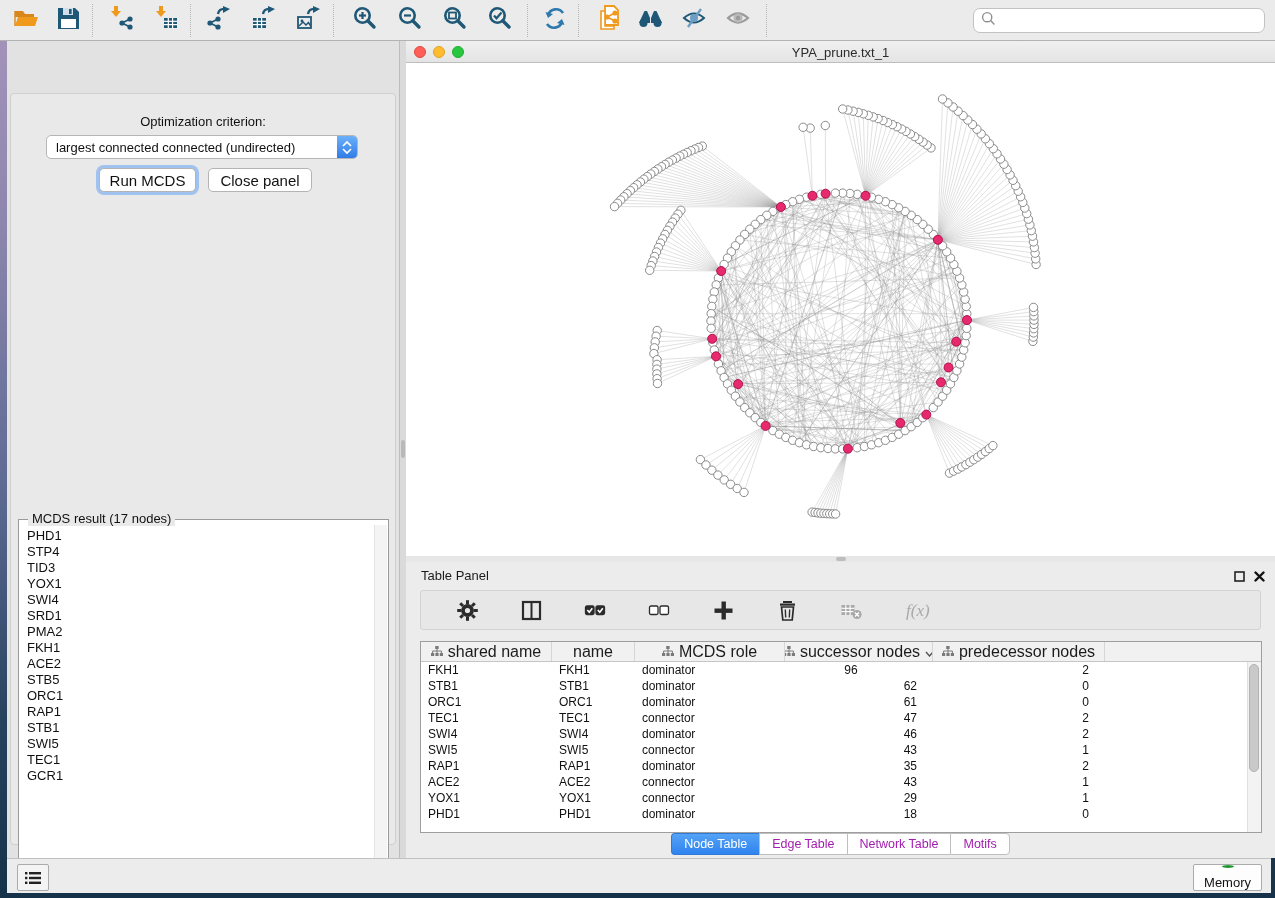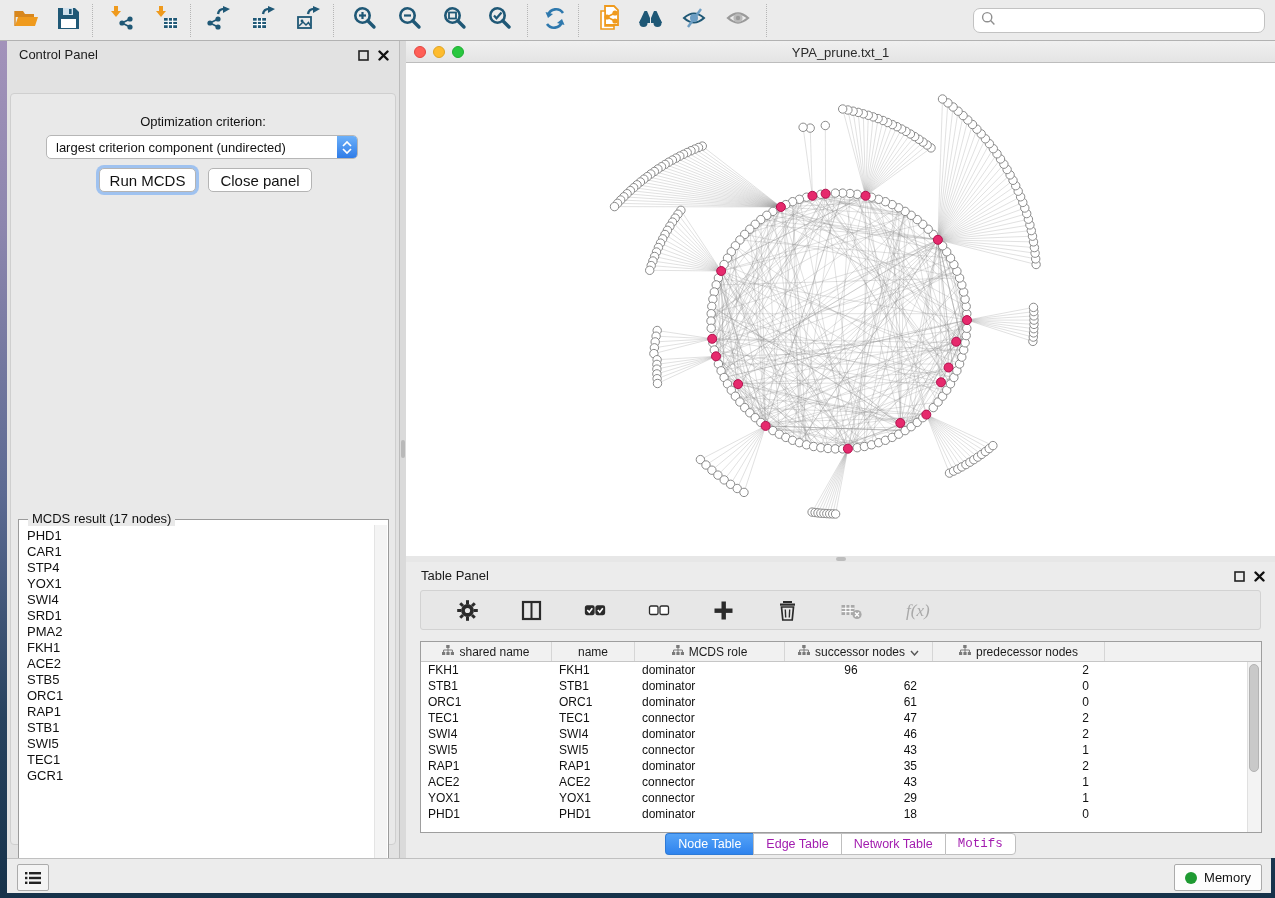--- a/index.html
+++ b/index.html
@@ -46,38 +46,38 @@
   .light{width:12px;height:12px;border-radius:50%;}
   .net-title{position:absolute;left:0;top:4px;width:100%;text-align:center;font-size:13px;color:#2b2b2b;}
   .net-canvas{position:absolute;left:0;top:22px;width:869px;height:493px;background:#fff;overflow:hidden;}
   .h-gutter{position:absolute;left:0;top:515px;width:100%;height:6px;background:#e7e7e7;}
   .h-gutter .thumb{position:absolute;left:430px;top:1px;width:10px;height:4px;background:#bdbdbd;border-radius:2px;}
   
   .table-panel{position:absolute;left:406px;top:562px;width:869px;height:296px;background:#ececec;}
   .tbl-toolbar{position:absolute;left:14px;top:28px;right:14px;height:40px;background:#e7e7e7;border:1px solid #d2d2d2;border-radius:3px;display:flex;align-items:center;gap:20px;padding-left:14px;box-sizing:border-box;}
   .tbl-toolbar .ticon{display:flex;align-items:center;justify-content:center;margin-left:21px;}
   .dtable{position:absolute;left:14px;top:79px;right:13px;height:192px;background:#fff;border:1px solid #9e9e9e;box-sizing:border-box;overflow:hidden;}
-  .thead{display:flex;height:20px;background:#f1f1f1;border-bottom:1px solid #c6c6c6;box-sizing:border-box;font-size:12px;color:#1c1c1c;}
+  .thead{display:flex;height:20px;background:#f1f1f1;border-bottom:1px solid #c6c6c6;box-sizing:border-box;font-size:16px;color:#1c1c1c;}
   .th{display:flex;align-items:center;justify-content:center;gap:5px;border-right:1px solid #d6d6d6;box-sizing:border-box;overflow:hidden;white-space:nowrap;}
   .th:last-child{border-right:none;}
   .trow{display:flex;height:16px;font-size:12px;color:#111;}
   .td{box-sizing:border-box;white-space:nowrap;overflow:hidden;padding-top:1px;}
   .td.l{padding-left:7px;text-align:left;}
   .td.r{padding-right:16px;text-align:right;}
   .tbl-track{position:absolute;right:0;top:20px;bottom:0;width:13px;background:#f3f3f3;border-left:1px solid #e0e0e0;}
   .tbl-thumb{position:absolute;left:1px;top:2px;width:10px;height:108px;background:#c9c9c9;border:1px solid #b3b3b3;border-radius:5px;box-sizing:border-box;}
   .tbl-tabs{position:absolute;left:0;bottom:3px;width:100%;display:flex;justify-content:center;}
   .tbl-tabs .tab{height:20px;line-height:20px;padding:0 12px;font-size:12.5px;background:#fff;border:1px solid #bfbfbf;border-right:none;color:#a21caf;}
   .tbl-tabs .tab:first-child{border-radius:4px 0 0 4px;}
-  .tbl-tabs .tab:last-child{border-radius:0 4px 4px 0;border-right:1px solid #bfbfbf;font-family:Liberation Mono, monospace;}
+  .tbl-tabs .tab:last-child{border-radius:0 4px 4px 0;border-right:1px solid #bfbfbf;}
   .tbl-tabs .tab.active{background:linear-gradient(#55a3f7,#2e83ee);color:#fff;border-color:#2e7ad6;}
   
   .status-bar{position:absolute;left:7px;top:858px;width:1264px;height:35px;background:#ececec;border-top:1px solid #c0c0c0;box-sizing:border-box;}
   .list-btn{position:absolute;left:10px;top:5px;width:30px;height:25px;background:#f4f4f4;border:1px solid #ababab;border-radius:2px;display:flex;align-items:center;justify-content:center;}
-  .mem-btn{position:absolute;right:9px;top:5px;height:25px;padding:0 10px;background:#fdfdfd;border:1px solid #ababab;border-radius:2px;display:flex;align-items:center;gap:7px;font-size:13px;color:#111;}
+  .mem-btn{position:absolute;right:9px;top:5px;height:25px;padding:0 10px;background:#fdfdfd;border:1px solid #ababab;border-radius:2px;display:flex;align-items:center;gap:7px;font-size:13px;color:#111;flex-direction:column;}
   .mem-dot{width:12px;height:12px;border-radius:50%;background:#1f9a32;}
 </style>
 </head>
 <body>
 
 <div class="screen">
 
   <div class="toolbar" id="main-toolbar">
     <div class="search-wrap">
       <span class="mag">
@@ -228,52 +228,41 @@
         <span><svg width="27" height="27" viewBox="0 0 27 27">
             <path d="M3,13 Q13,4 23,13 Q13,22 3,13 Z" fill="none" stroke="#9a9a9a" stroke-width="2.2"></path>
             <circle cx="13" cy="13" r="4.6" fill="#b9b9b9"></circle>
             <circle cx="13" cy="13" r="2.2" fill="#9a9a9a"></circle>
           </svg></span>
       </div>
       <div class="tb-sep" style="left: 766px;"></div>
     </div>
 
   <div class="control-panel">
-    <div class="panel-header">
-      <span class="panel-title">Control Panel</span>
-      <span class="win-btns">
-        <span><svg width="11" height="11" viewBox="0 0 11 11">
-              <rect x="1" y="1" width="9" height="9" fill="none" stroke="#222" stroke-width="1.6"></rect>
-            </svg></span>
-        <span><svg width="11" height="11" viewBox="0 0 11 11">
-              <path d="M1.5,1.5 L9.5,9.5 M9.5,1.5 L1.5,9.5" stroke="#111" stroke-width="2.4" stroke-linecap="round"></path>
-            </svg></span>
-      </span>
-    </div>
     <div class="cp-content">
       <div class="opt-label">Optimization criterion:</div>
       <div class="criterion">
-        <span class="val">largest criterion component (undirected)</span>
+        <span class="val">largest connected connected (undirected)</span>
         <span class="stepper">
           <svg width="10" height="6" viewBox="0 0 10 6">
               <path d="M1,5 L5,1 L9,5" fill="none" stroke="#fff" stroke-width="1.7"></path>
             </svg>
           <svg width="10" height="6" viewBox="0 0 10 6">
               <path d="M1,1 L5,5 L9,1" fill="none" stroke="#fff" stroke-width="1.7"></path>
             </svg>
         </span>
       </div>
       <button class="btn run-btn">Run MCDS</button>
       <button class="btn closep-btn">Close panel</button>
       <div class="groupbox">
         <span class="legend">MCDS result (17 nodes)</span>
         <div class="mcds-list" id="mcds-list">
             <div>PHD1</div>
-            <div>CAR1</div>
             <div>STP4</div>
+            <div>TID3</div>
             <div>YOX1</div>
             <div>SWI4</div>
             <div>SRD1</div>
             <div>PMA2</div>
             <div>FKH1</div>
             <div>ACE2</div>
             <div>STB5</div>
             <div>ORC1</div>
             <div>RAP1</div>
             <div>STB1</div>

